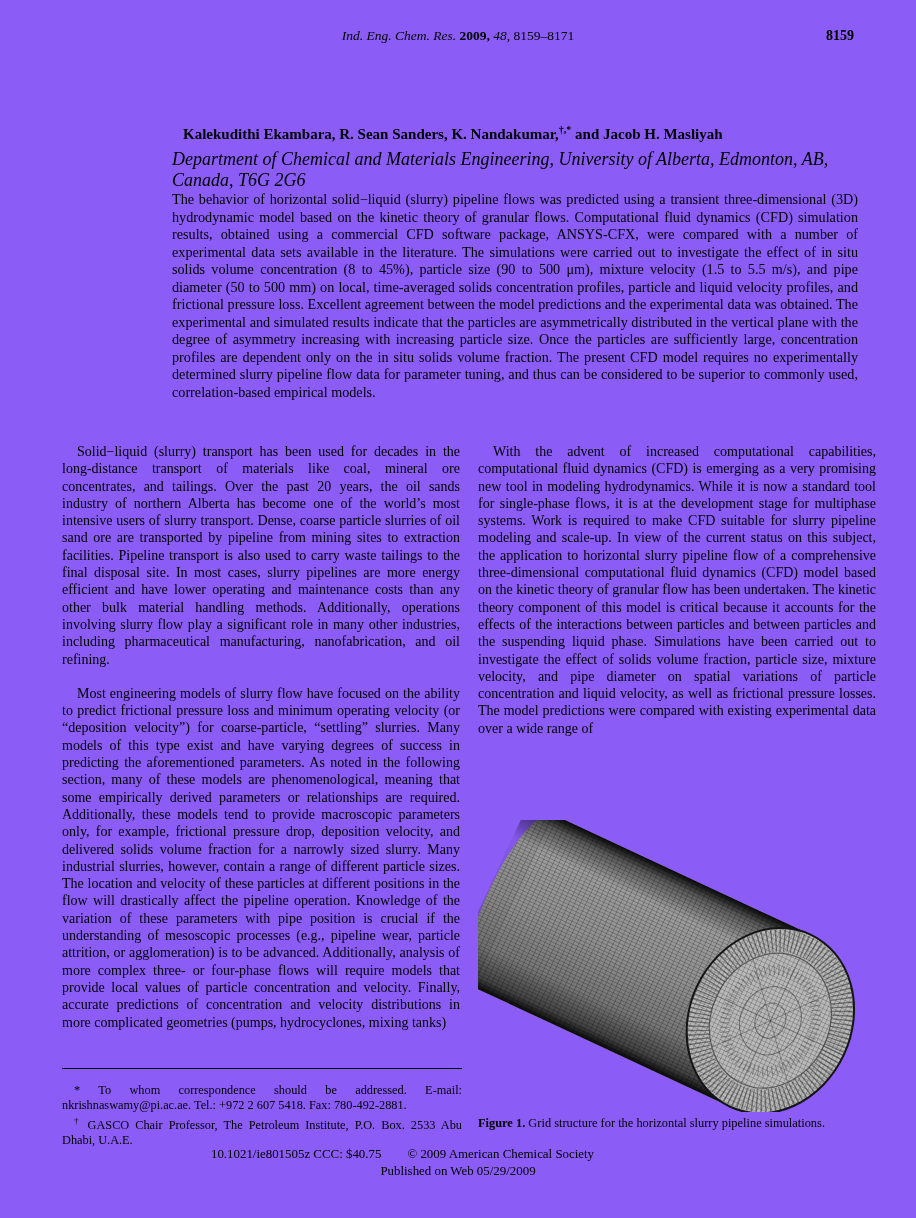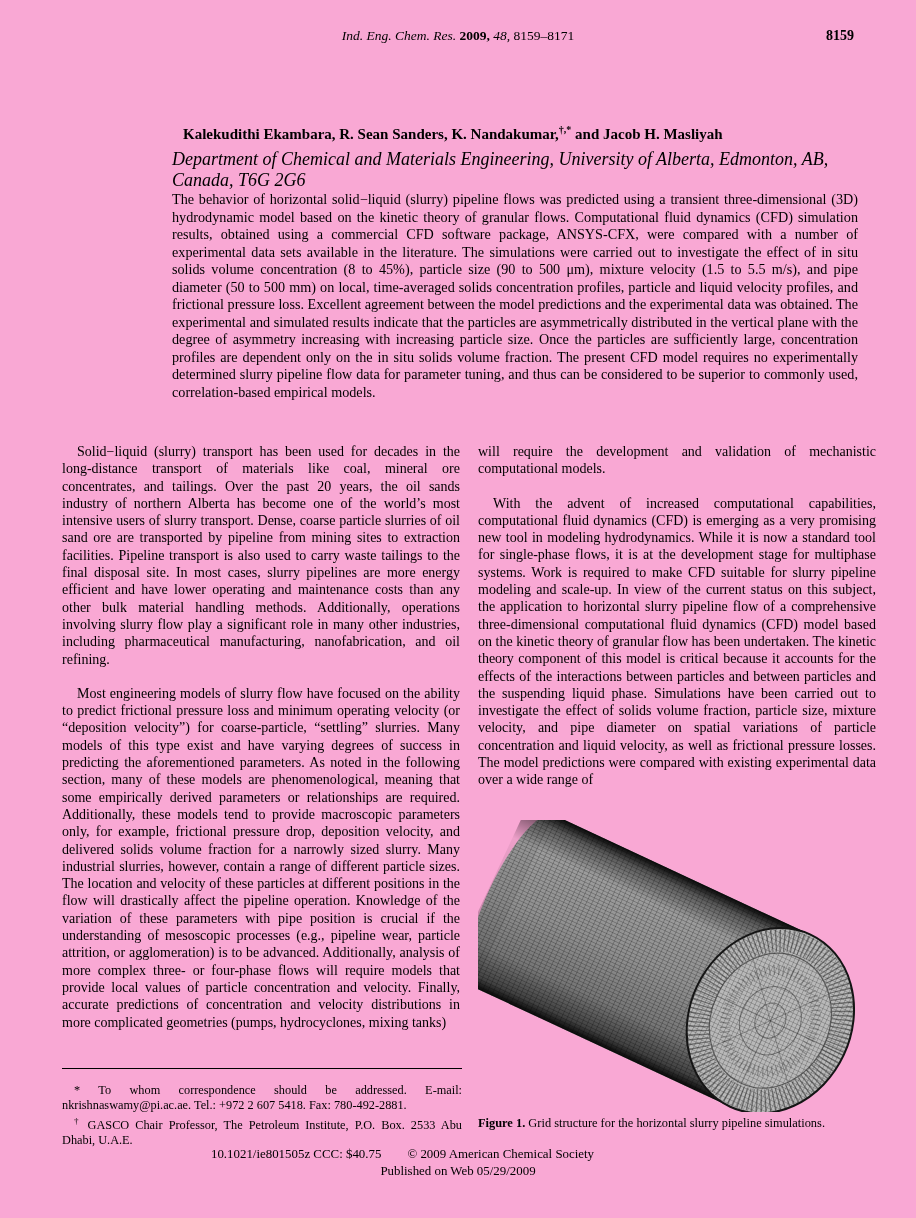--- a/index.html
+++ b/index.html
@@ -1,21 +1,21 @@
 <!DOCTYPE html>
 <html><head>
 <meta charset="utf-8">
 <style>
   * { margin: 0; padding: 0; box-sizing: border-box; }
   html, body { background: #ffffff; }
   .page {
     position: relative;
     width: 916px;
     height: 1218px;
-    background: #f9a8d4;
+    background: #8b5cf6;
     font-family: "Liberation Serif", serif;
     color: #000;
     overflow: hidden;
   }
   
   .running-head {
     position: absolute;
     top: 28px; left: 0; width: 916px;
     text-align: center;
     font-size: 13.5px;
@@ -134,21 +134,20 @@
   <div class="affiliation">Department of Chemical and Materials Engineering, University of Alberta, Edmonton, AB, Canada, T6G 2G6</div>
 
   <div class="abstract">The behavior of horizontal solid−liquid (slurry) pipeline flows was predicted using a transient three-dimensional (3D) hydrodynamic model based on the kinetic theory of granular flows. Computational fluid dynamics (CFD) simulation results, obtained using a commercial CFD software package, ANSYS-CFX, were compared with a number of experimental data sets available in the literature. The simulations were carried out to investigate the effect of in situ solids volume concentration (8 to 45%), particle size (90 to 500 μm), mixture velocity (1.5 to 5.5 m/s), and pipe diameter (50 to 500 mm) on local, time-averaged solids concentration profiles, particle and liquid velocity profiles, and frictional pressure loss. Excellent agreement between the model predictions and the experimental data was obtained. The experimental and simulated results indicate that the particles are asymmetrically distributed in the vertical plane with the degree of asymmetry increasing with increasing particle size. Once the particles are sufficiently large, concentration profiles are dependent only on the in situ solids volume fraction. The present CFD model requires no experimentally determined slurry pipeline flow data for parameter tuning, and thus can be considered to be superior to commonly used, correlation-based empirical models.</div>
 
   <div class="col col-left">
     <p class="para">Solid−liquid (slurry) transport has been used for decades in the long-distance transport of materials like coal, mineral ore concentrates, and tailings. Over the past 20 years, the oil sands industry of northern Alberta has become one of the world’s most intensive users of slurry transport. Dense, coarse particle slurries of oil sand ore are transported by pipeline from mining sites to extraction facilities. Pipeline transport is also used to carry waste tailings to the final disposal site. In most cases, slurry pipelines are more energy efficient and have lower operating and maintenance costs than any other bulk material handling methods. Additionally, operations involving slurry flow play a significant role in many other industries, including pharmaceutical manufacturing, nanofabrication, and oil refining.</p>
     <p class="para">Most engineering models of slurry flow have focused on the ability to predict frictional pressure loss and minimum operating velocity (or “deposition velocity”) for coarse-particle, “settling” slurries. Many models of this type exist and have varying degrees of success in predicting the aforementioned parameters. As noted in the following section, many of these models are phenomenological, meaning that some empirically derived parameters or relationships are required. Additionally, these models tend to provide macroscopic parameters only, for example, frictional pressure drop, deposition velocity, and delivered solids volume fraction for a narrowly sized slurry. Many industrial slurries, however, contain a range of different particle sizes. The location and velocity of these particles at different positions in the flow will drastically affect the pipeline operation. Knowledge of the variation of these parameters with pipe position is crucial if the understanding of mesoscopic processes (e.g., pipeline wear, particle attrition, or agglomeration) is to be advanced. Additionally, analysis of more complex three- or four-phase flows will require models that provide local values of particle concentration and velocity. Finally, accurate predictions of concentration and velocity distributions in more complicated geometries (pumps, hydrocyclones, mixing tanks)</p>
   </div>
 
   <div class="col col-right">
-    <p class="para noindent">will require the development and validation of mechanistic computational models.</p>
     <p class="para">With the advent of increased computational capabilities, computational fluid dynamics (CFD) is emerging as a very promising new tool in modeling hydrodynamics. While it is now a standard tool for single-phase flows, it is at the development stage for multiphase systems. Work is required to make CFD suitable for slurry pipeline modeling and scale-up. In view of the current status on this subject, the application to horizontal slurry pipeline flow of a comprehensive three-dimensional computational fluid dynamics (CFD) model based on the kinetic theory of granular flow has been undertaken. The kinetic theory component of this model is critical because it accounts for the effects of the interactions between particles and between particles and the suspending liquid phase. Simulations have been carried out to investigate the effect of solids volume fraction, particle size, mixture velocity, and pipe diameter on spatial variations of particle concentration and liquid velocity, as well as frictional pressure losses. The model predictions were compared with existing experimental data over a wide range of</p>
   </div>
 
   <div class="figure-wrap">
     <svg width="398" height="292" viewBox="0 0 398 292" xmlns="http://www.w3.org/2000/svg">
       <defs>
         <pattern id="mesh" width="5.2" height="3.4" patternUnits="userSpaceOnUse">
           <path d="M0 0.3 H5.2 M0.3 0 V3.4" stroke="#1c1c1c" stroke-width="0.55" opacity="0.55" fill="none"></path>
         </pattern>
         <pattern id="facegrid" width="4.2" height="4.2" patternUnits="userSpaceOnUse">

